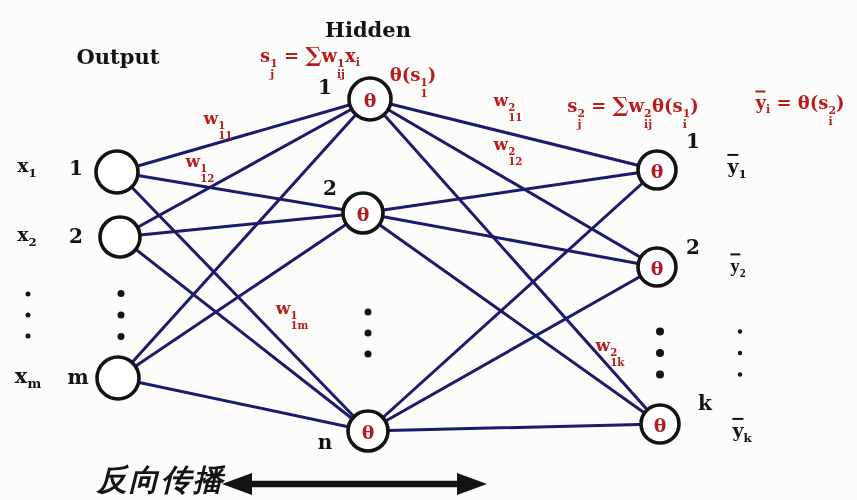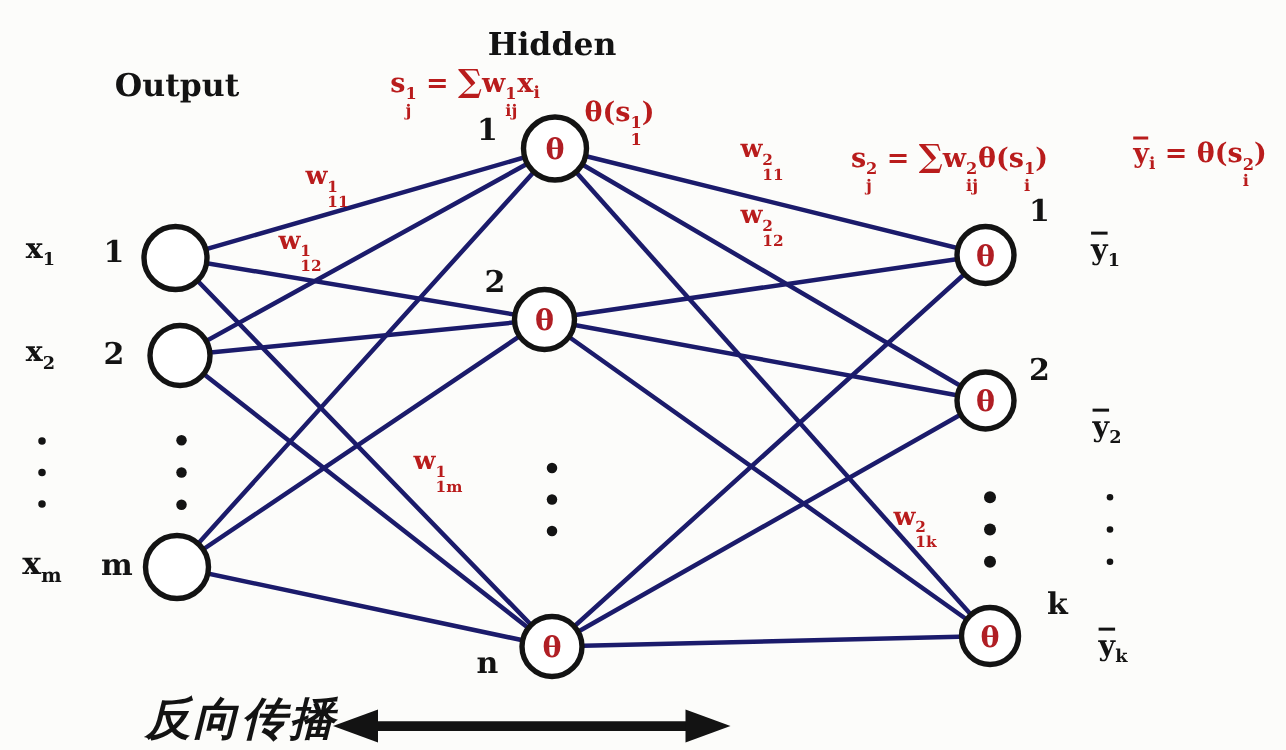--- a/index.html
+++ b/index.html
@@ -135,16 +135,16 @@
       <div class="label" style="left: 76px; top: 168px; font-size: 20px;">1</div>
       <div class="label" style="left: 76px; top: 236px; font-size: 20px;">2</div>
       <div class="label" style="left: 78px; top: 377px; font-size: 20px;">m</div>
       <div class="label" style="left: 325px; top: 87px; font-size: 20px;">1</div>
       <div class="label" style="left: 330px; top: 188px; font-size: 20px;">2</div>
       <div class="label" style="left: 325px; top: 442px; font-size: 20px;">n</div>
       <div class="label" style="left: 693px; top: 141px; font-size: 20px;">1</div>
       <div class="label" style="left: 693px; top: 247px; font-size: 20px;">2</div>
       <div class="label" style="left: 705px; top: 403px; font-size: 20px;">k</div>
       <div class="label" style="left: 737px; top: 167px; font-size: 19px;"><span class="bar">y</span><sub>1</sub></div>
-      <div class="label" style="left: 738px; top: 285px; font-size: 19px;"><span class="bar">y</span><sub>2</sub></div>
+      <div class="label" style="left: 738px; top: 267px; font-size: 19px; font-family: Liberation Serif, serif;"><span class="bar">y</span><sub>2</sub></div>
       <div class="label" style="left: 742px; top: 431px; font-size: 19px;"><span class="bar">y</span><sub>k</sub></div>
     </div>
 </div>
 
 </body></html>

